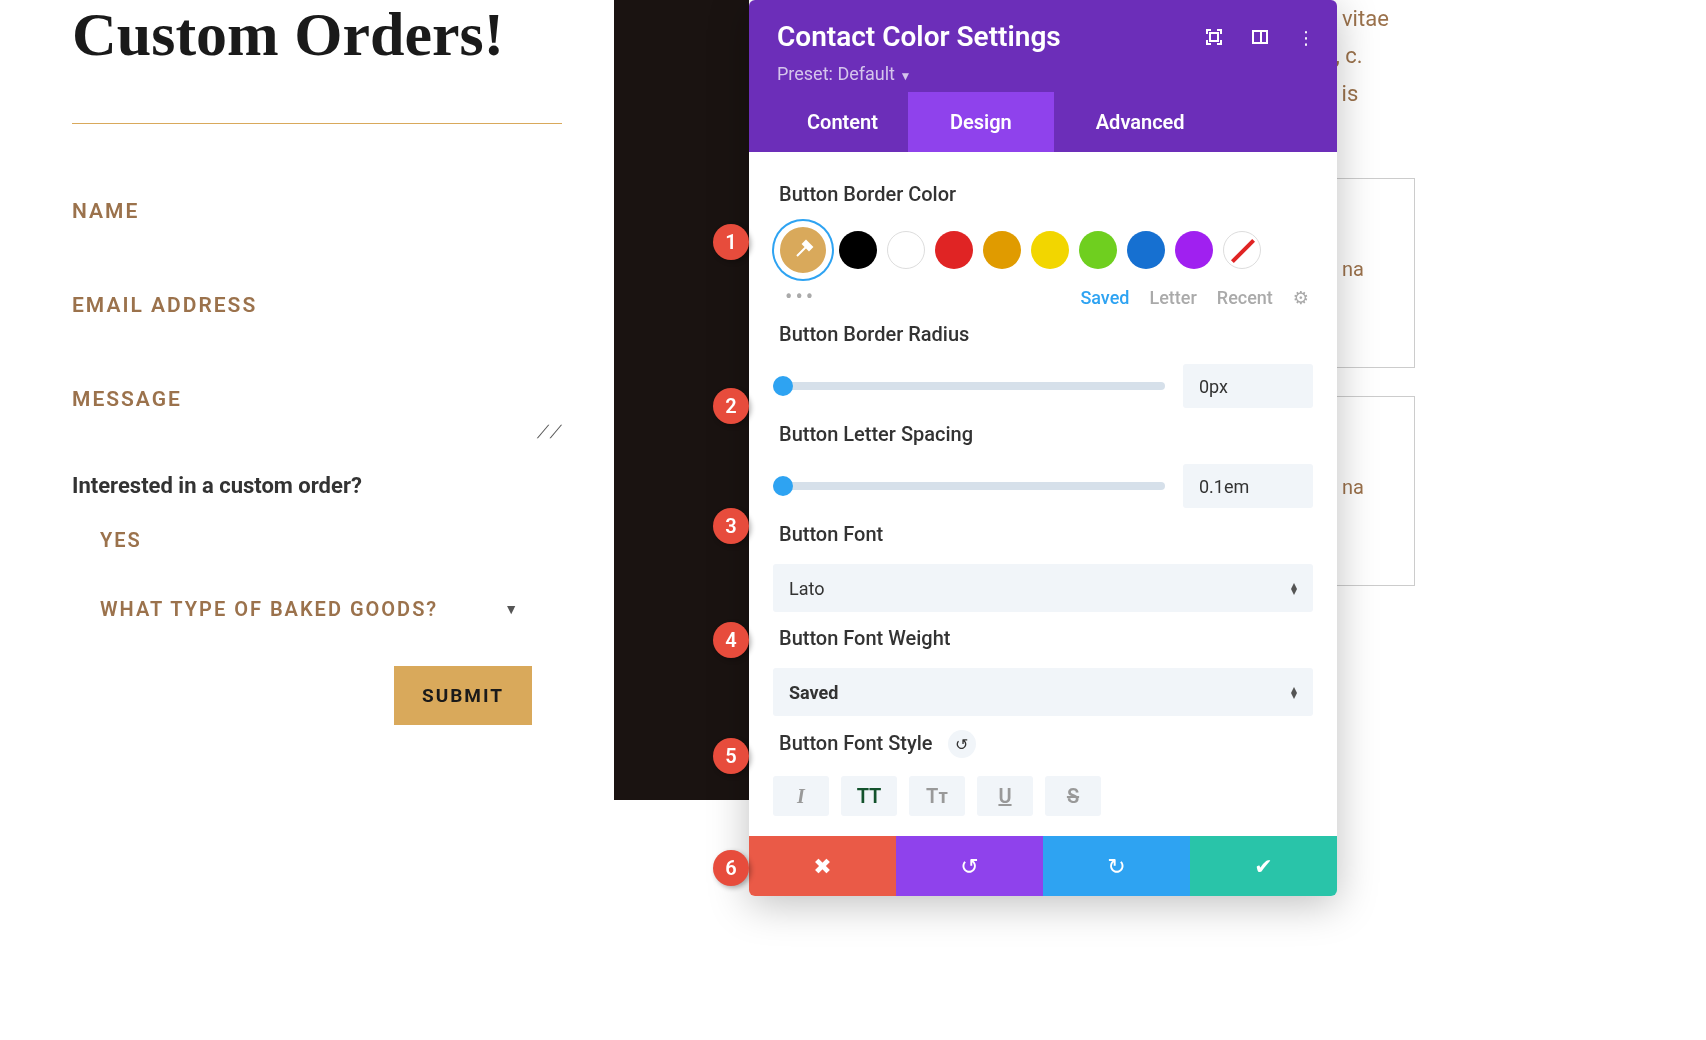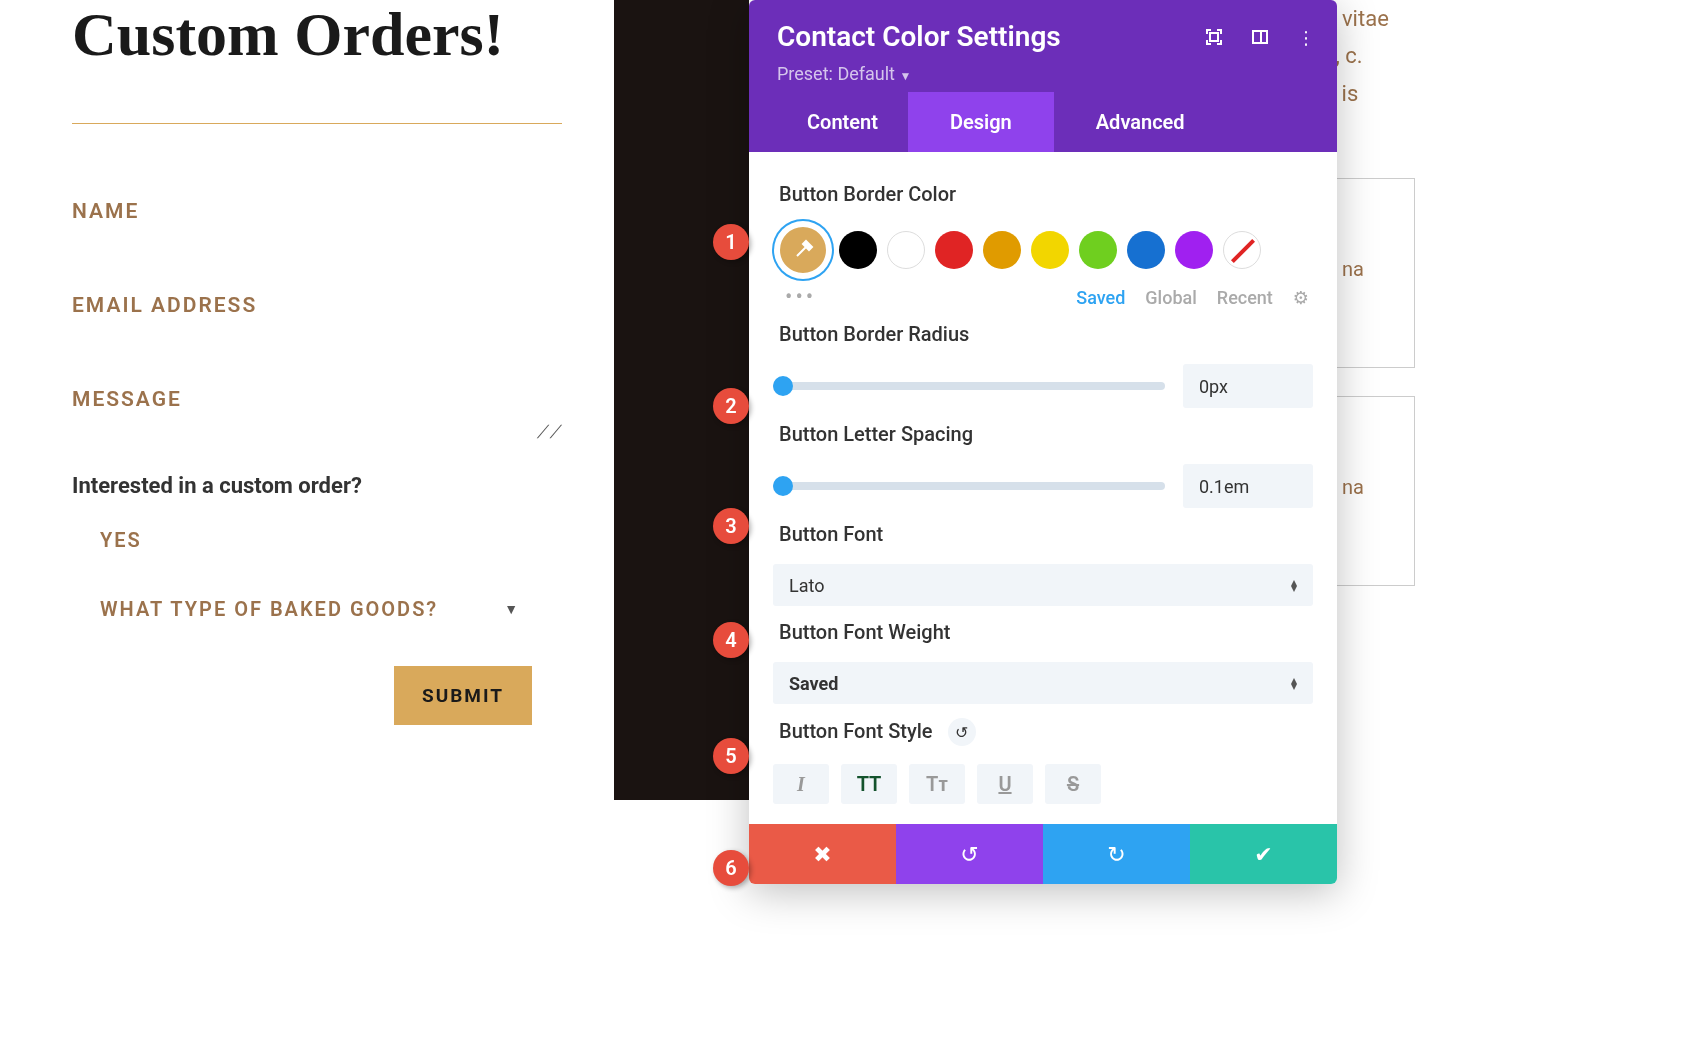--- a/index.html
+++ b/index.html
@@ -54,21 +54,21 @@
   .color-tabs { display:flex; gap:20px; justify-content:flex-end; align-items:center; margin-top:-22px; padding-right:4px;}
   .color-tabs span { font-size:18px; color:#aaa; cursor:pointer; font-weight:500;}
   .color-tabs .sel { color:#2ea3f2; }
   .gear { color:#aaa; font-size:20px; }
 
   .slider-row { display:flex; align-items:center; gap:18px; margin-top:4px;}
   .slider-track { flex:1; height:8px; background:#d6e0ea; border-radius:4px; position:relative; }
   .slider-thumb { width:20px; height:20px; background:#2ea3f2; border-radius:50%; position:absolute; left:0; top:-6px; cursor:pointer;}
   .slider-val { width:130px; height:44px; background:#f1f5f9; display:flex; align-items:center; padding-left:16px; font-size:18px; color:#333; border-radius:3px;}
 
-  .select-row { background:#f1f5f9; height:42px; display:flex; align-items:center; justify-content:space-between; padding:6px 16px; border-radius:3px; cursor:pointer;}
+  .select-row { background:#f1f5f9; height:48px; display:flex; align-items:center; justify-content:space-between; padding:6px 16px; border-radius:3px; cursor:pointer;}
   .select-row span:first-child { font-size:18px; color:#333; }
   .select-row.heavy span:first-child { font-weight:700; }
   .sel-arrows { font-size:12px; color:#555; line-height:0.5;}
 
   .style-btns { display:flex; gap:12px; margin-top:2px;}
   .style-btn { width:56px; height:40px; background:#f1f5f9; display:flex; align-items:center; justify-content:center; border-radius:3px; cursor:pointer; color:#999; font-size:20px; font-weight:600;}
   .style-btn.active { color:#14532d; }
   .reset-icon { display:inline-flex; width:28px; height:28px; border-radius:50%; background:#f1f5f9; align-items:center; justify-content:center; font-size:16px; margin-left:10px; cursor:pointer; color:#333;}
 
   
@@ -167,21 +167,21 @@
       <div class="swatch" style="background:#6fcf1f;"></div>
       <div class="swatch" style="background:#1670d1;"></div>
       <div class="swatch" style="background:#a020f0;"></div>
       <div class="swatch" style="background:#fff;border:1px solid #ddd;position:relative;">
           <div style="position:absolute;left:4px;top:17px;width:30px;height:4px;background:#e02424;transform:rotate(-45deg);"></div>
         </div>
     </div>
     <div class="dots3">•••</div>
     <div class="color-tabs">
       <span class="sel">Saved</span>
-      <span>Global</span>
+      <span>Letter</span>
       <span>Recent</span>
       <span class="gear">⚙</span>
     </div>
 
     <div class="sec-label">Button Border Radius</div>
     <div class="slider-row">
       <div class="slider-track">
           <div class="slider-thumb"></div>
         </div>
       <div class="slider-val">0px</div>

